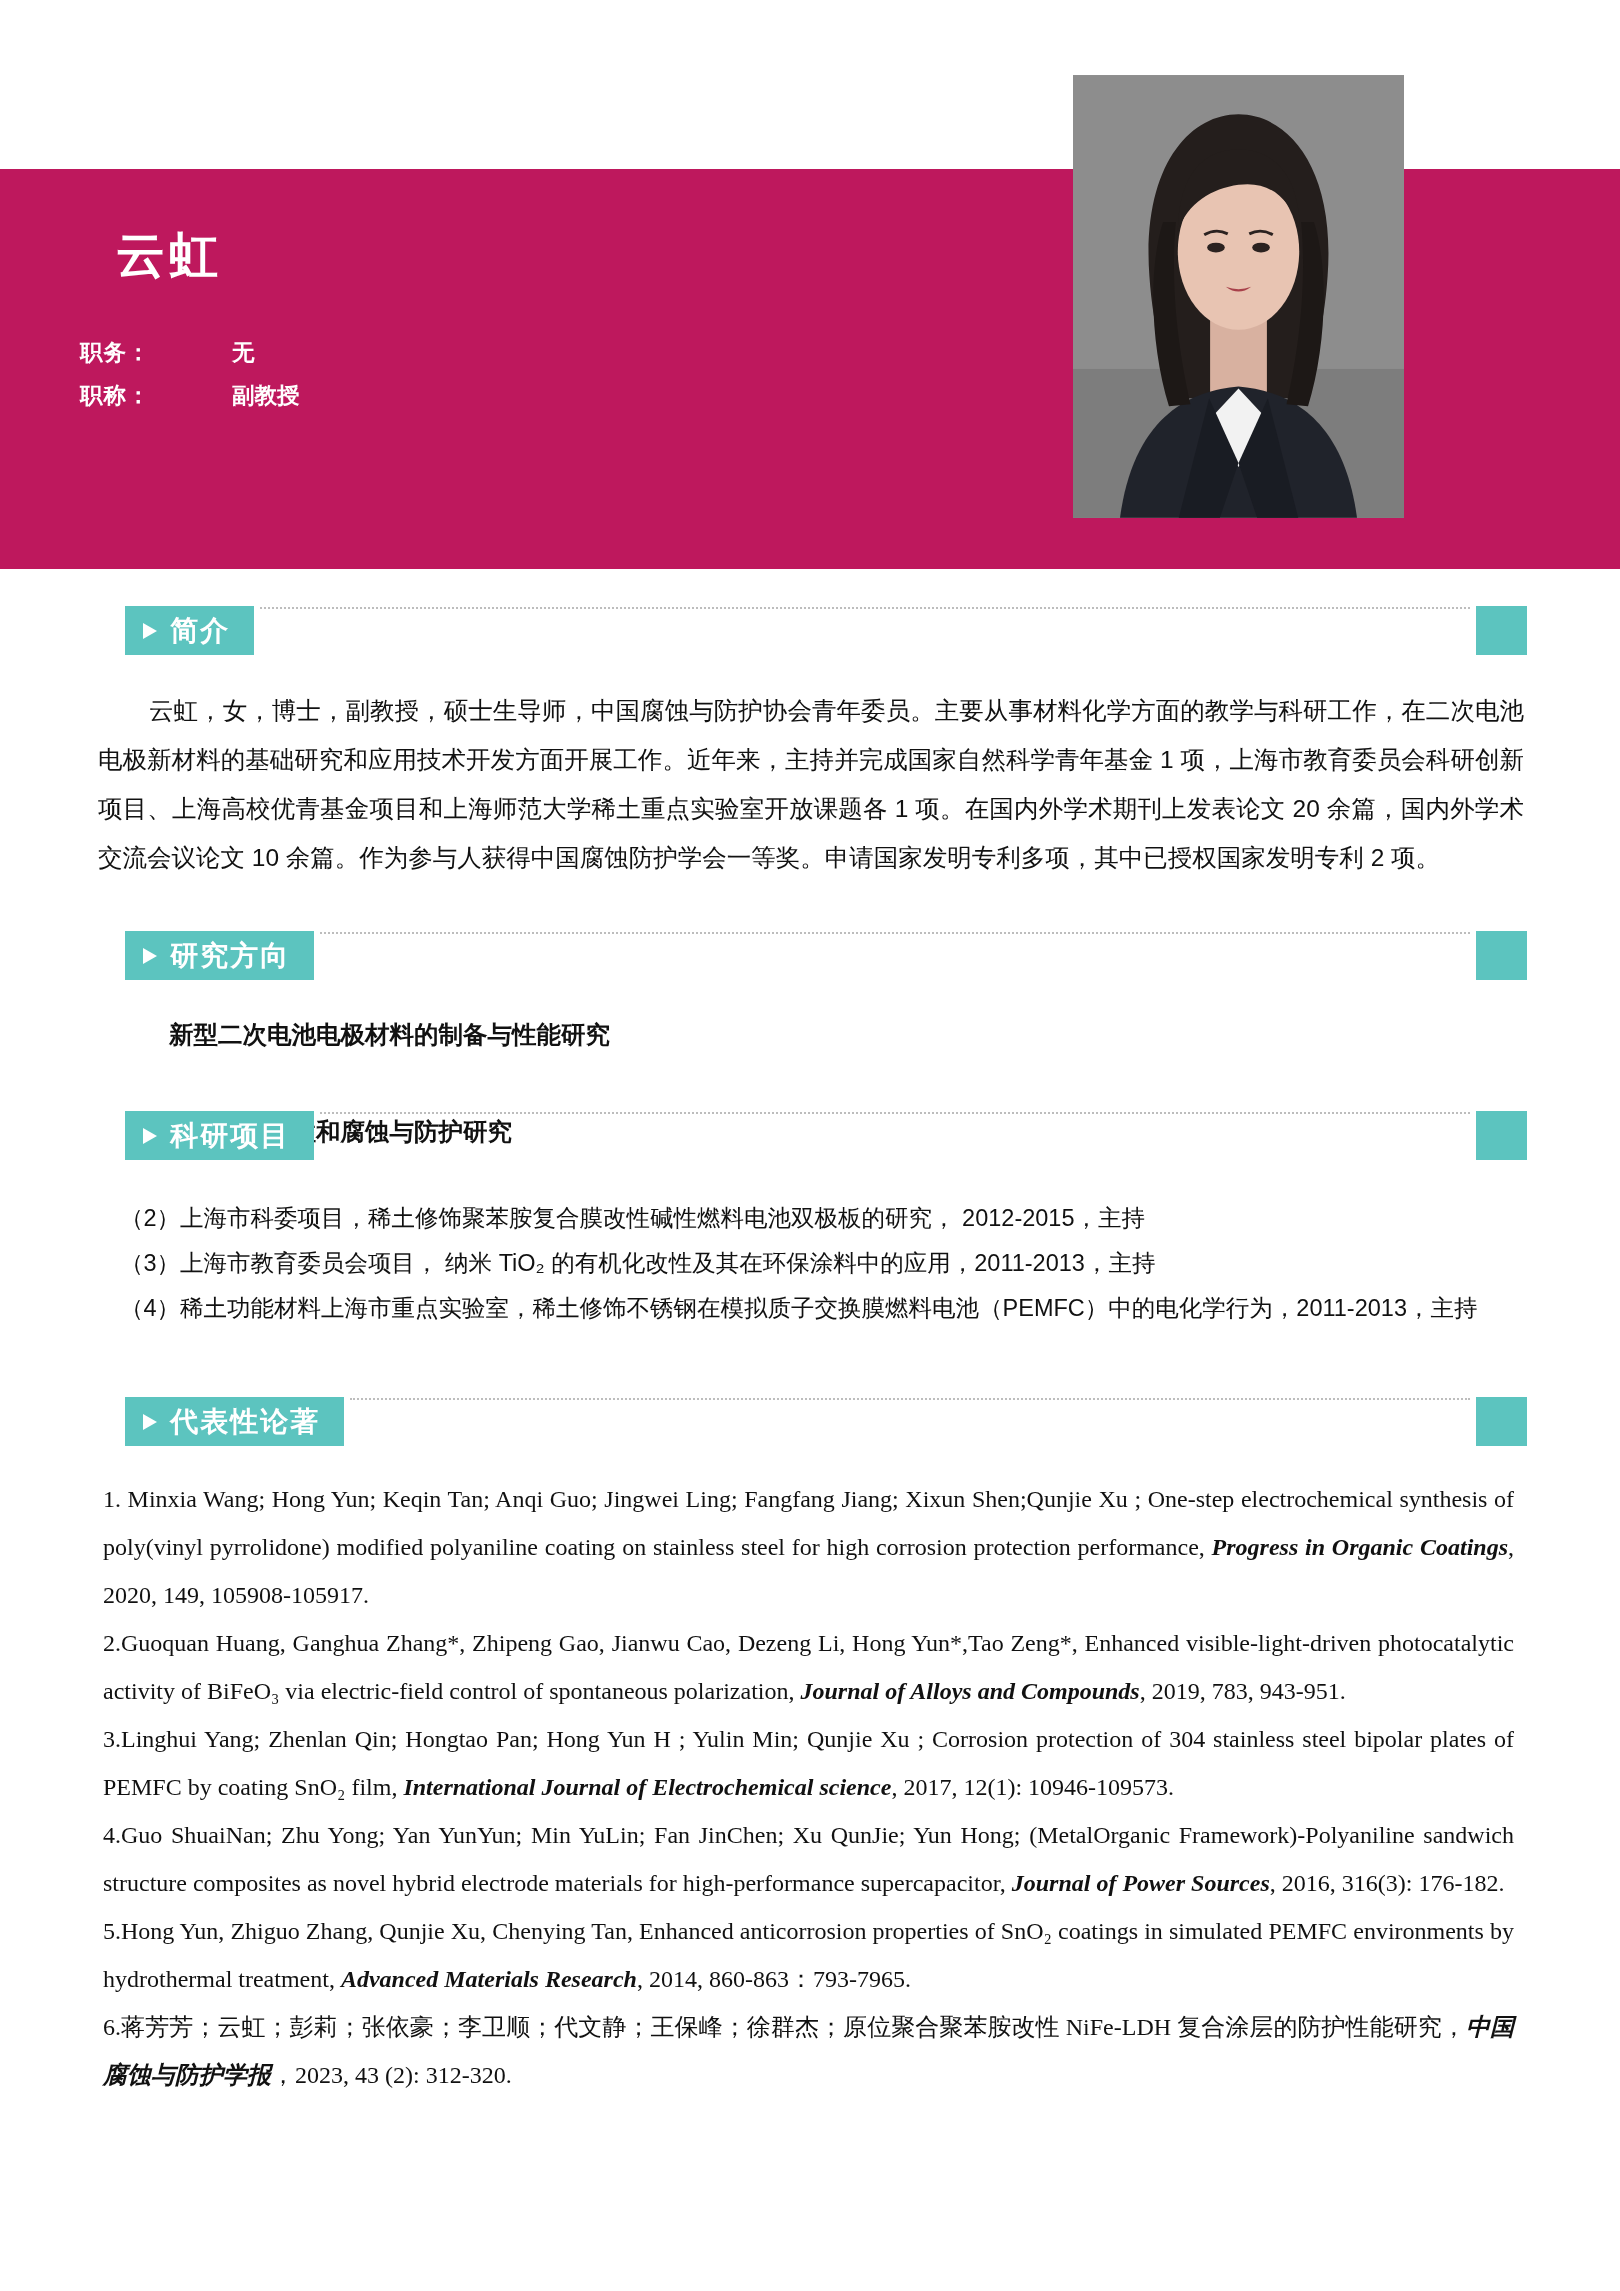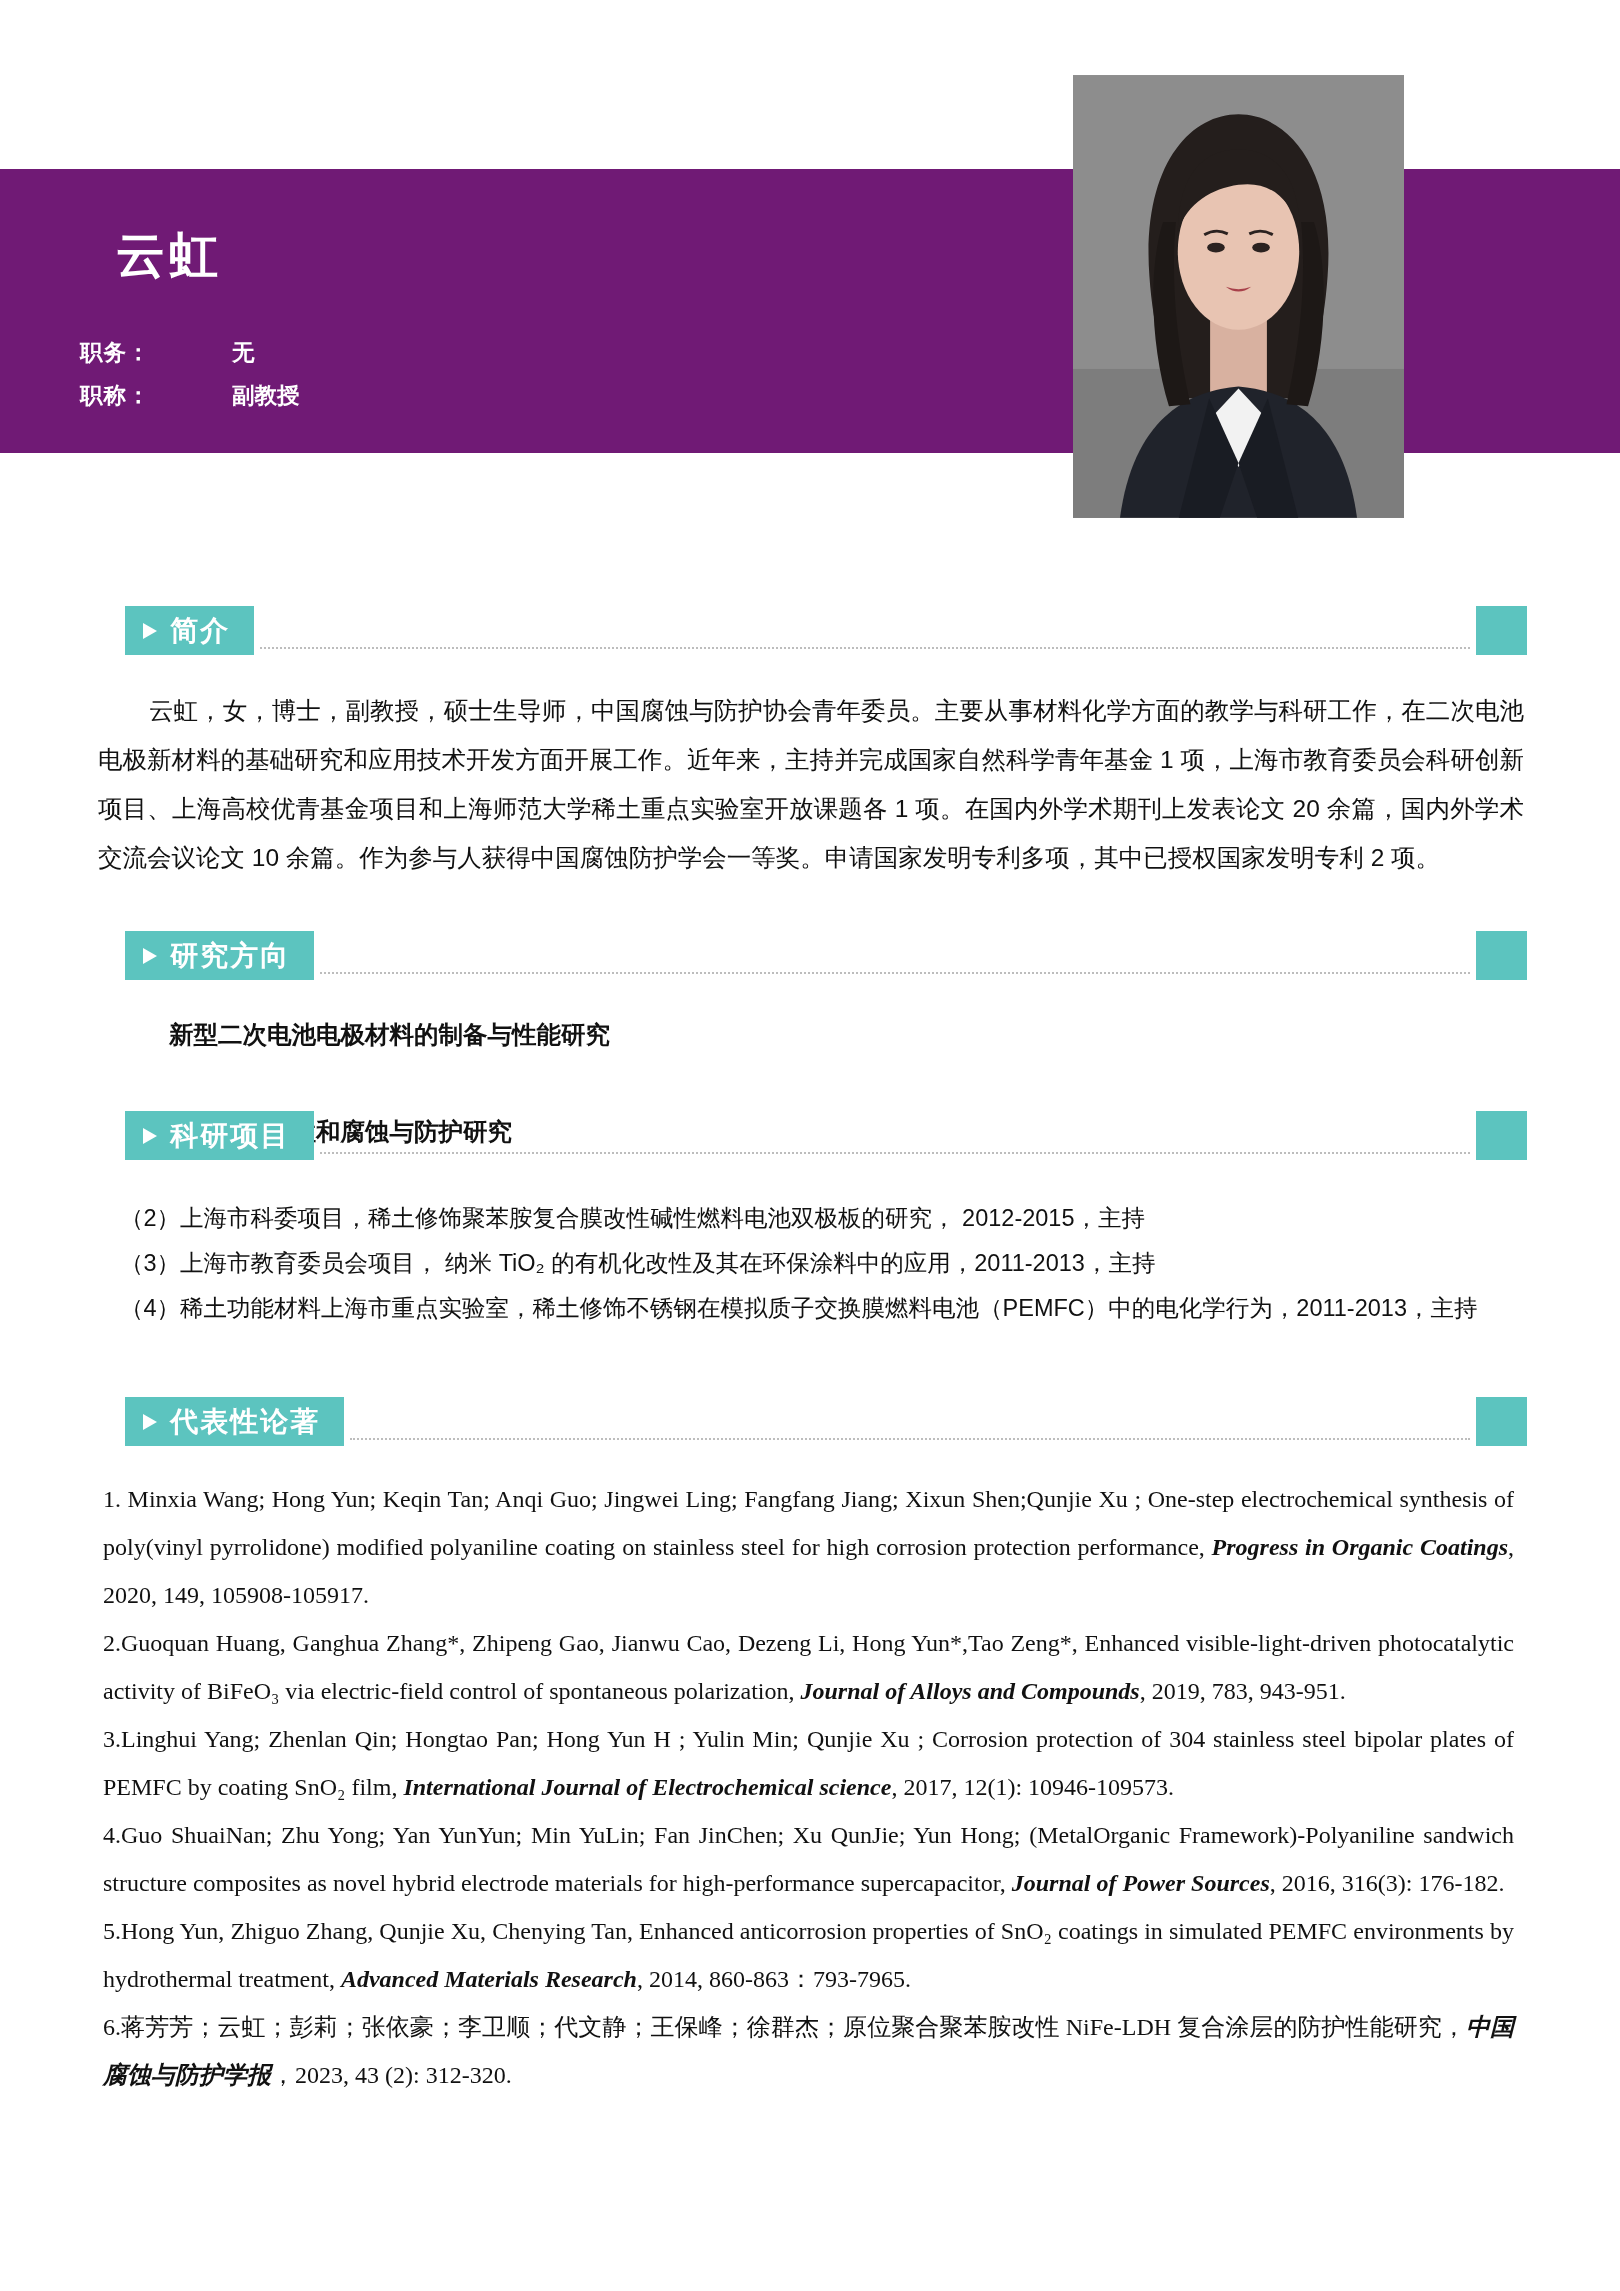--- a/index.html
+++ b/index.html
@@ -15,22 +15,22 @@
     position: relative;
     overflow: hidden;
   }
 
   
   .header {
     position: absolute;
     left: 0;
     top: 169px;
     width: 1620px;
-    height: 284px;
-    background: #701a75;
+    height: 400px;
+    background: #be185d;
   }
   .header-name {
     position: absolute;
     left: 116px;
     top: 54px;
     font-size: 49px;
     font-weight: bold;
     color: #ffffff;
     letter-spacing: 3.9px;
   }
@@ -84,21 +84,21 @@
     background: linear-gradient(180deg, #9a9a9a 0%, #8f8f8f 45%, #6f6f6f 100%);
     overflow: hidden;
   }
   .photo svg { display:block; }
 
   
   .section-head {
     position: absolute;
     height: 49px;
     display: flex;
-    align-items: flex-end;
+    align-items: flex-start;
     padding-left: 15px;
   }
   .sh-box {
     background: #5cc4bf;
     height: 49px;
     display: flex;
     align-items: center;
     padding: 0 23.5px 0 17.6px;
     box-sizing: border-box;
   }

